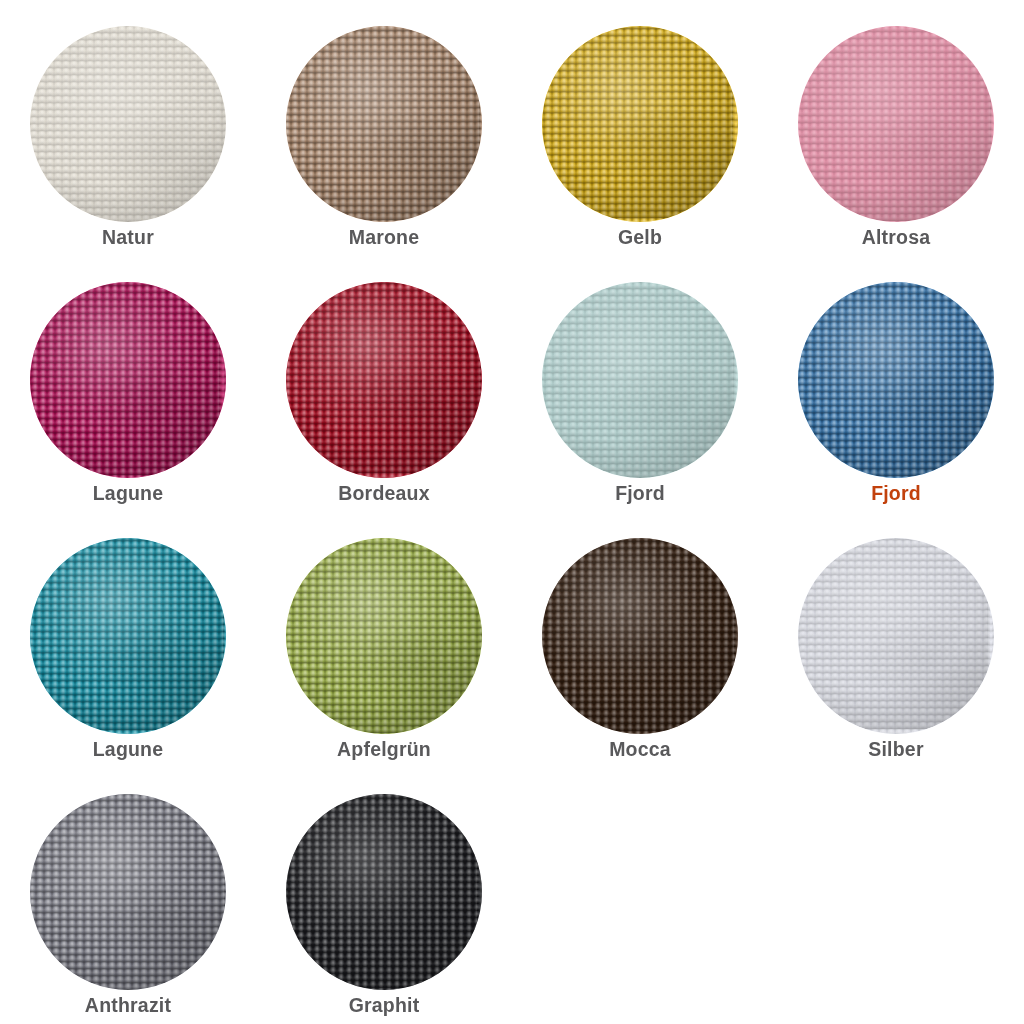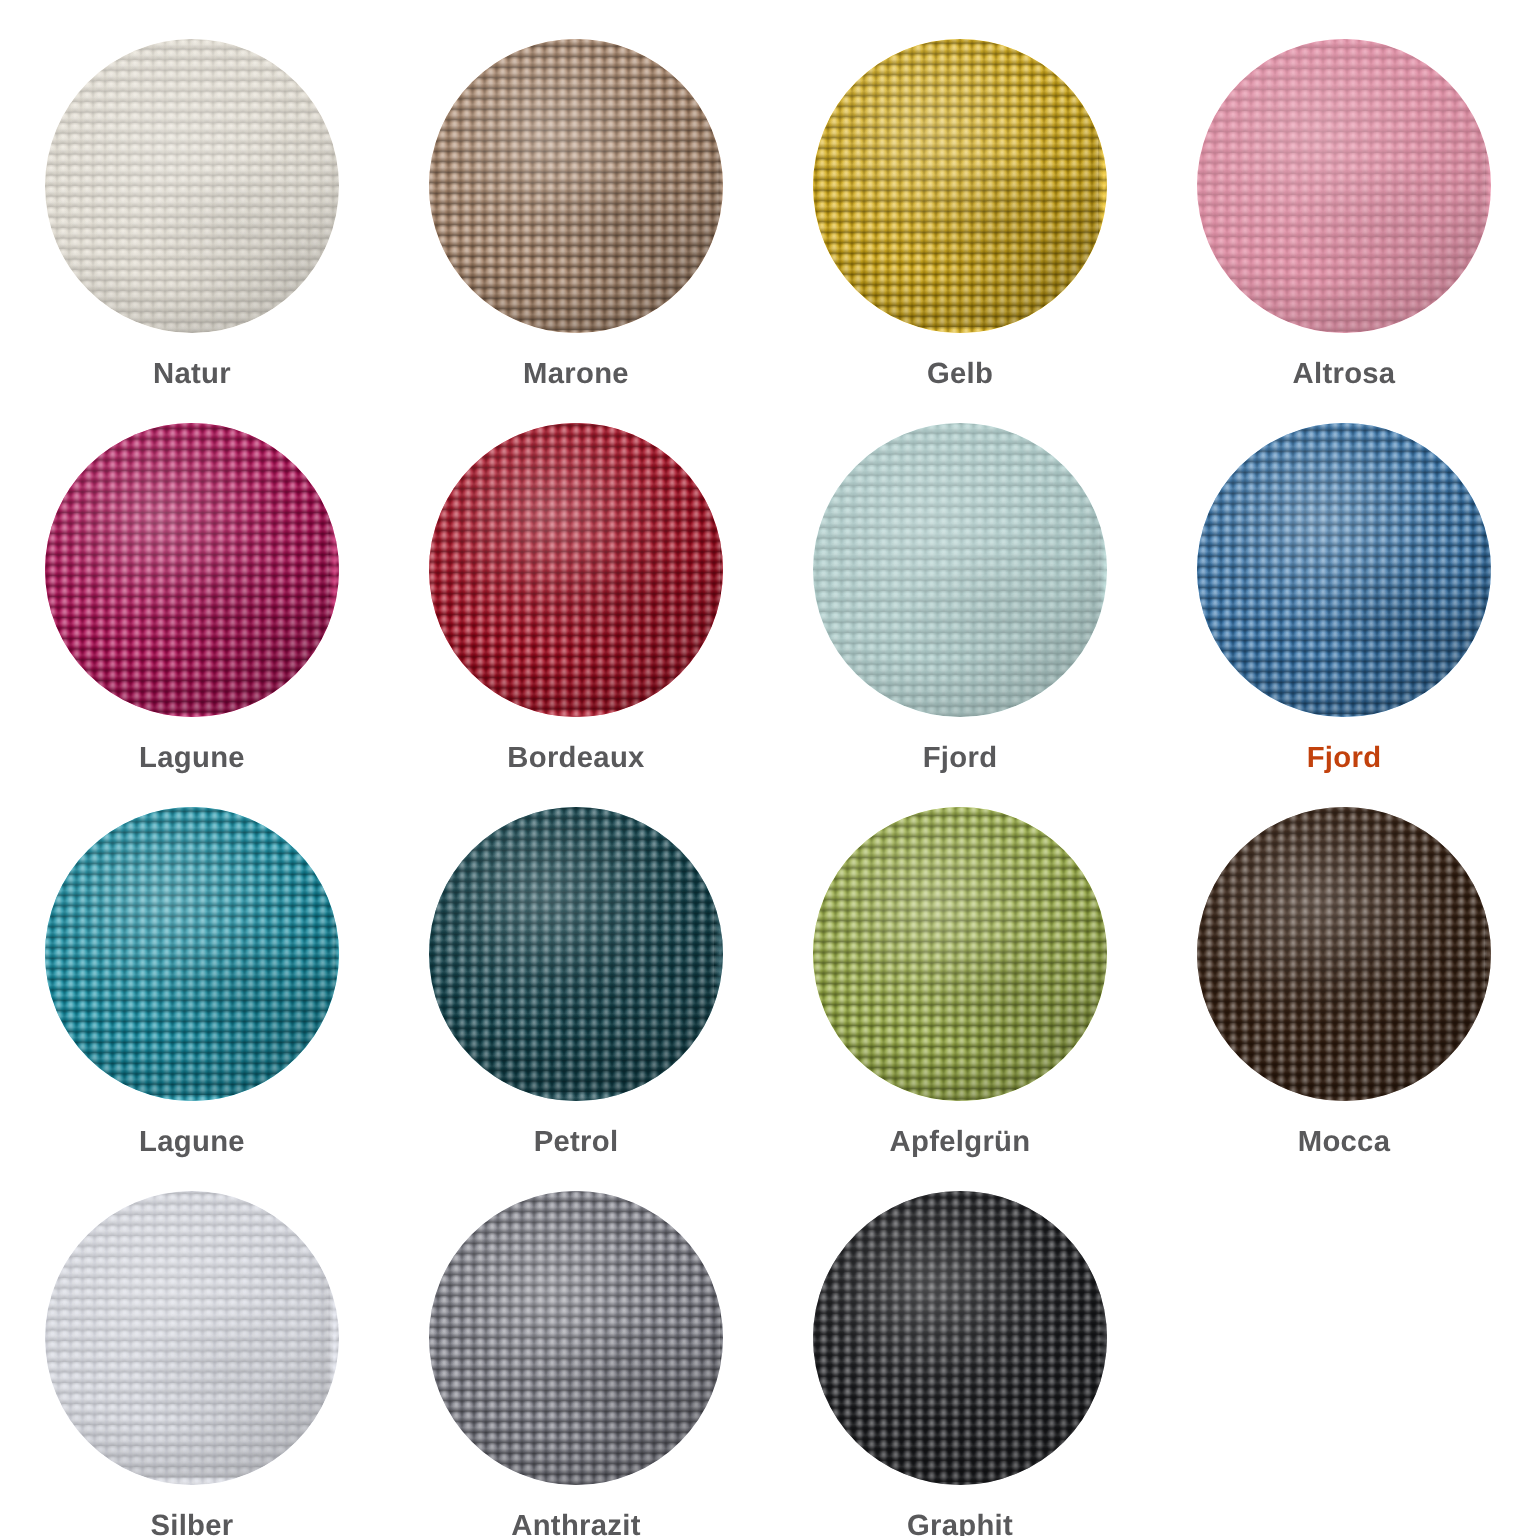--- a/index.html
+++ b/index.html
@@ -129,21 +129,21 @@
 
   
   .disc.is-dark .tex-columns  { opacity: 0.85; }
   .disc.is-dark .tex-rows     { opacity: 0.80; }
   .disc.is-dark .tex-nubs     { opacity: 1; }
   .disc.is-dark .tex-shade    { opacity: 0.85; }
   .disc.is-dark .tex-sheen    { opacity: 0.55; }
 
   
   .swatch-label {
-    margin-top: 18px;
+    margin-top: 6px;
     font-size: 19.5px;
     font-weight: bold;
     color: #59595b;
     letter-spacing: 0.2px;
     text-align: center;
     line-height: 1;
     white-space: nowrap;
   }
 </style>
 </head>
@@ -234,30 +234,20 @@
       <div class="disc" style="background-color: rgb(20, 163, 188);">
         <div class="tex-columns" style="background-position: -3px -4px;"></div>
         <div class="tex-rows" style="background-position: -3px -4px;"></div>
         <div class="tex-nubs" style="background-position: -3px -4px;"></div>
         <div class="tex-shade" style="background-position: -3px -4px;"></div>
         <div class="tex-sheen" style="background-position: -3px -4px;"></div>
       </div>
       <div class="swatch-label" style="color: rgb(89, 89, 91);">Lagune</div>
     </div>
     <div class="swatch-cell">
-      <div class="disc is-dark" style="background-color: rgb(19, 74, 85);">
-        <div class="tex-columns" style="background-position: -6px -6px;"></div>
-        <div class="tex-rows" style="background-position: -6px -6px;"></div>
-        <div class="tex-nubs" style="background-position: -6px -6px;"></div>
-        <div class="tex-shade" style="background-position: -6px -6px;"></div>
-        <div class="tex-sheen" style="background-position: -6px -6px;"></div>
-      </div>
-      <div class="swatch-label" style="color: rgb(89, 89, 91);">Petrol</div>
-    </div>
-    <div class="swatch-cell">
       <div class="disc" style="background-color: rgb(174, 198, 75);">
         <div class="tex-columns" style="background-position: -1px -1px;"></div>
         <div class="tex-rows" style="background-position: -1px -1px;"></div>
         <div class="tex-nubs" style="background-position: -1px -1px;"></div>
         <div class="tex-shade" style="background-position: -1px -1px;"></div>
         <div class="tex-sheen" style="background-position: -1px -1px;"></div>
       </div>
       <div class="swatch-label" style="color: rgb(89, 89, 91);">Apfelgrün</div>
     </div>
     <div class="swatch-cell">

